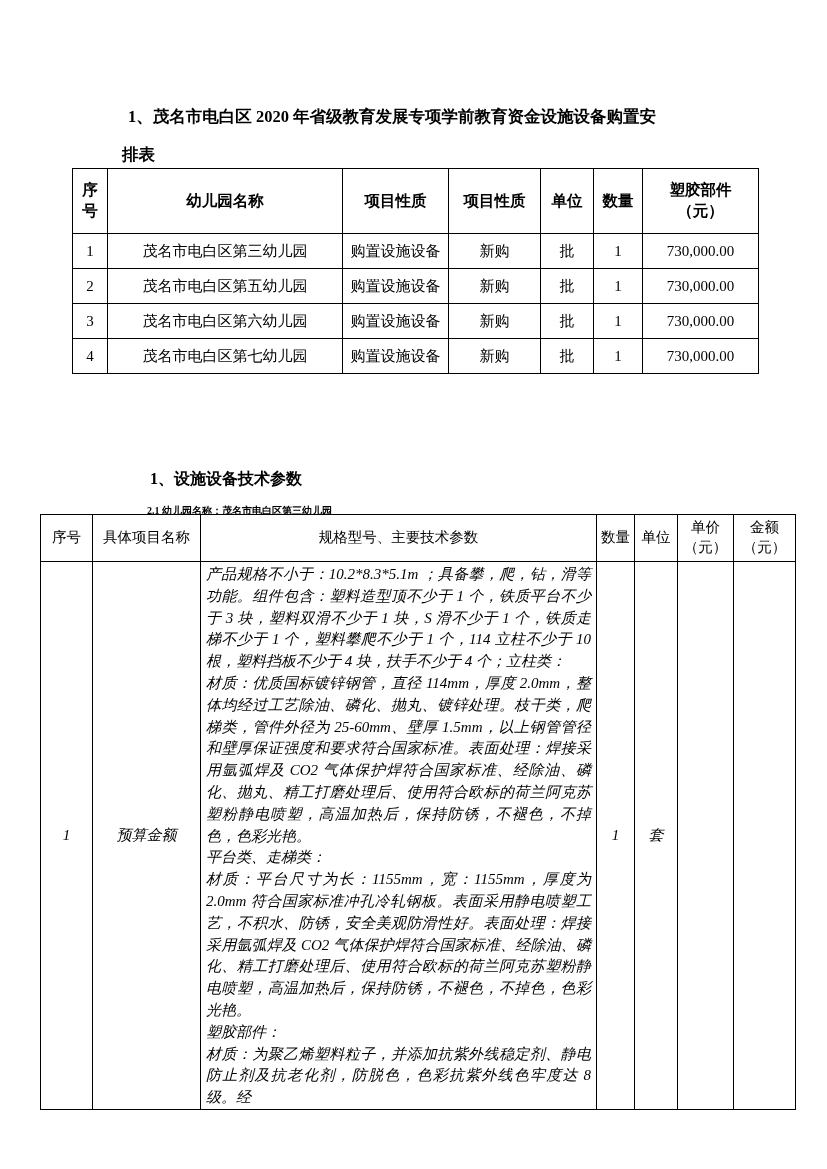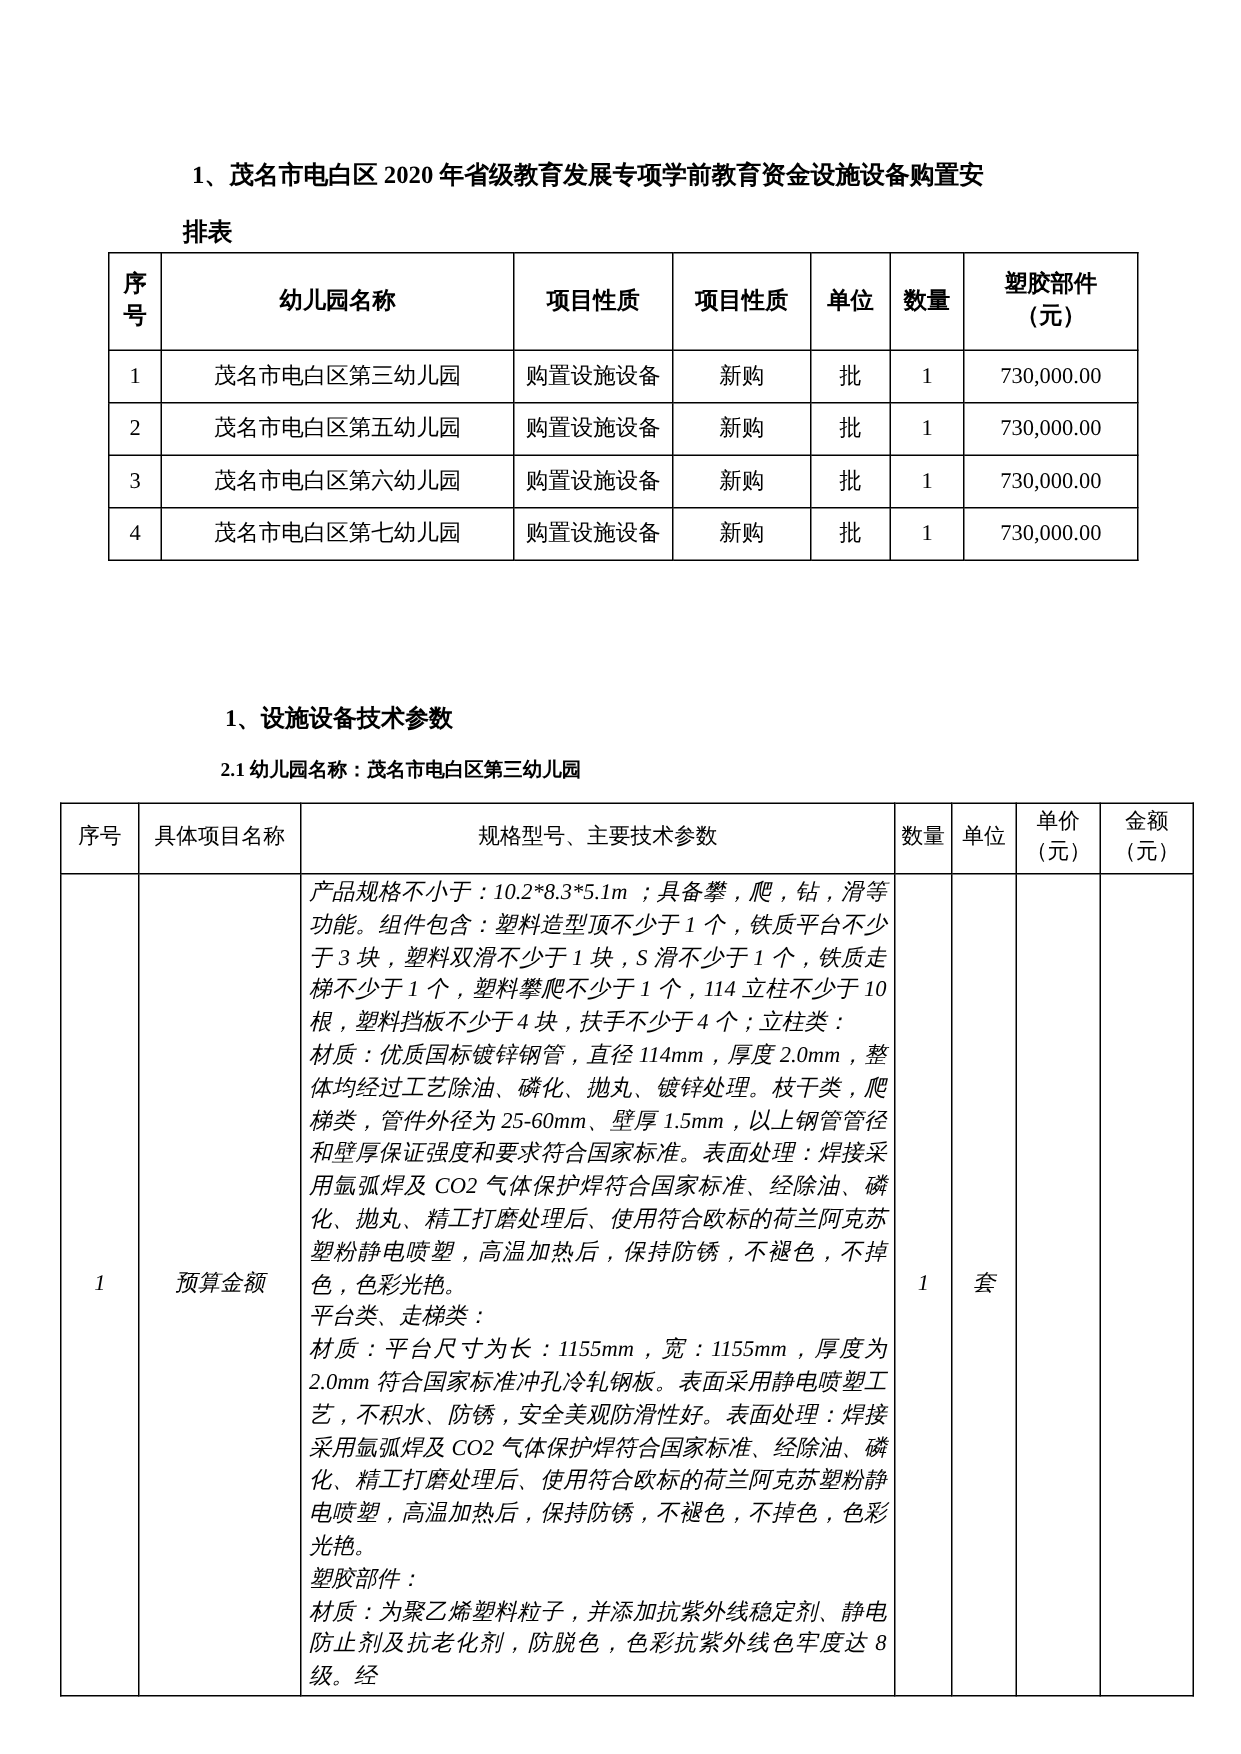--- a/index.html
+++ b/index.html
@@ -118,23 +118,23 @@
     <td>购置设施设备</td>
     <td>新购</td>
     <td>批</td>
     <td>1</td>
     <td>730,000.00</td>
   </tr>
 </tbody>
   </table>
 
 <div class="abs doc-heading" style="left:150px; top:469px; font-size:16px;">1、设施设备技术参数</div>
-<div class="abs doc-heading" style="left:147px; top:504px; font-size:13px;">2.1 幼儿园名称：茂名市电白区第三幼儿园</div>
+<div class="abs doc-heading" style="left:147px; top:504px; font-size:10px;">2.1 幼儿园名称：茂名市电白区第三幼儿园</div>
 
-<table style="left:40px; top:535px; width:755px;">
+<table style="left:40px; top:514px; width:755px;">
   <colgroup>
     <col style="width:52px">
       <col style="width:108px">
       <col style="width:396px">
     <col style="width:38px">
       <col style="width:43px">
       <col style="width:56px">
     <col style="width:62px">
   </colgroup>
   <tbody>

